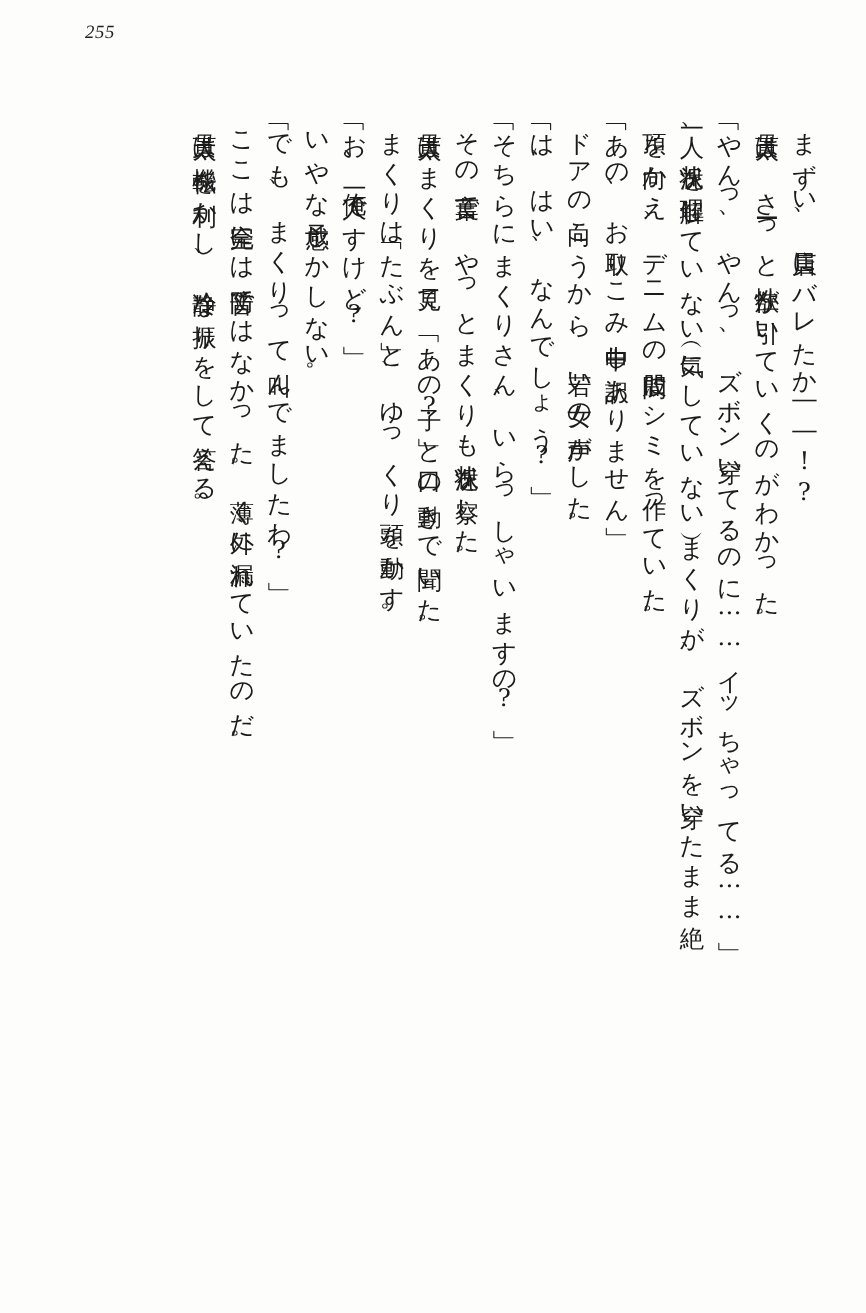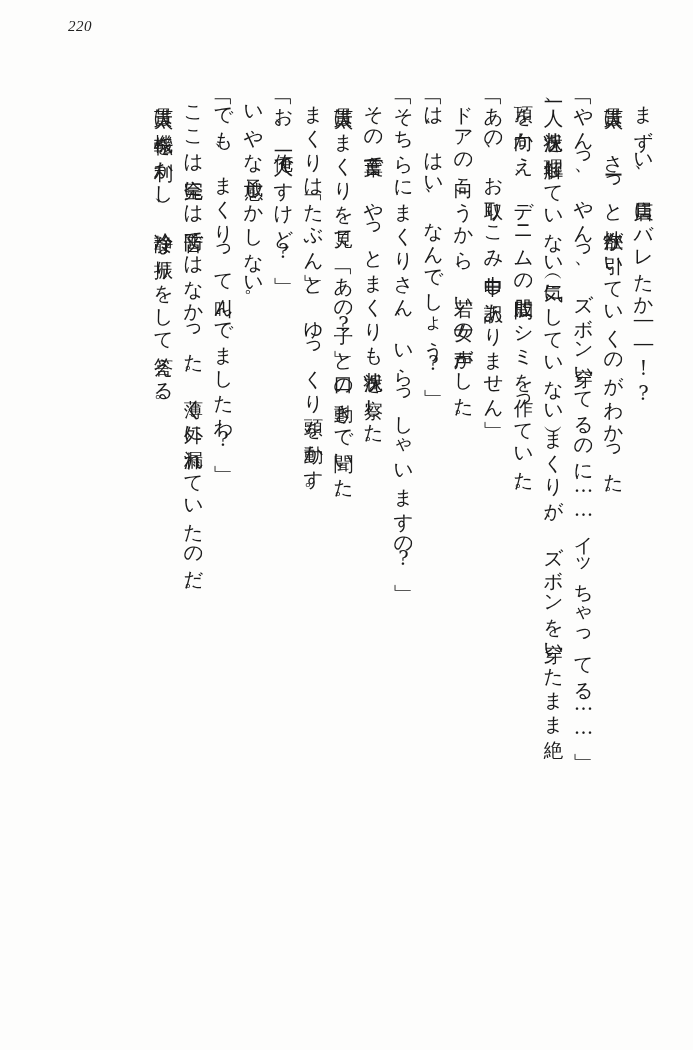--- a/index.html
+++ b/index.html
@@ -60,21 +60,21 @@
     flex: 0 0 30px;
     white-space: nowrap;
     font-weight: 400;
   }
 </style>
 </head>
 <body>
 
 <div class="page">
 
-  <div class="page-number">220</div>
+  <div class="page-number">255</div>
 
   <div class="text-body">
     <div class="line">まずい、店員にバレたか――!?</div>
     <div class="line">貫太は、さーっと性欲が引いていくのがわかった。</div>
     <div class="line">「やんっ、やんっ、ズボン穿いてるのに……イッちゃってる……」</div>
     <div class="line">一人、状況を理解していない（気にしていない）まくりが、ズボンを穿いたまま絶</div>
     <div class="line">頂を向かえ、デニムの股間にシミを作っていた。</div>
     <div class="line">「あの、お取りこみ中申し訳ありません」</div>
     <div class="line">ドアの向こうから、若い女の声がした。</div>
     <div class="line">「は、はい、なんでしょう?」</div>

